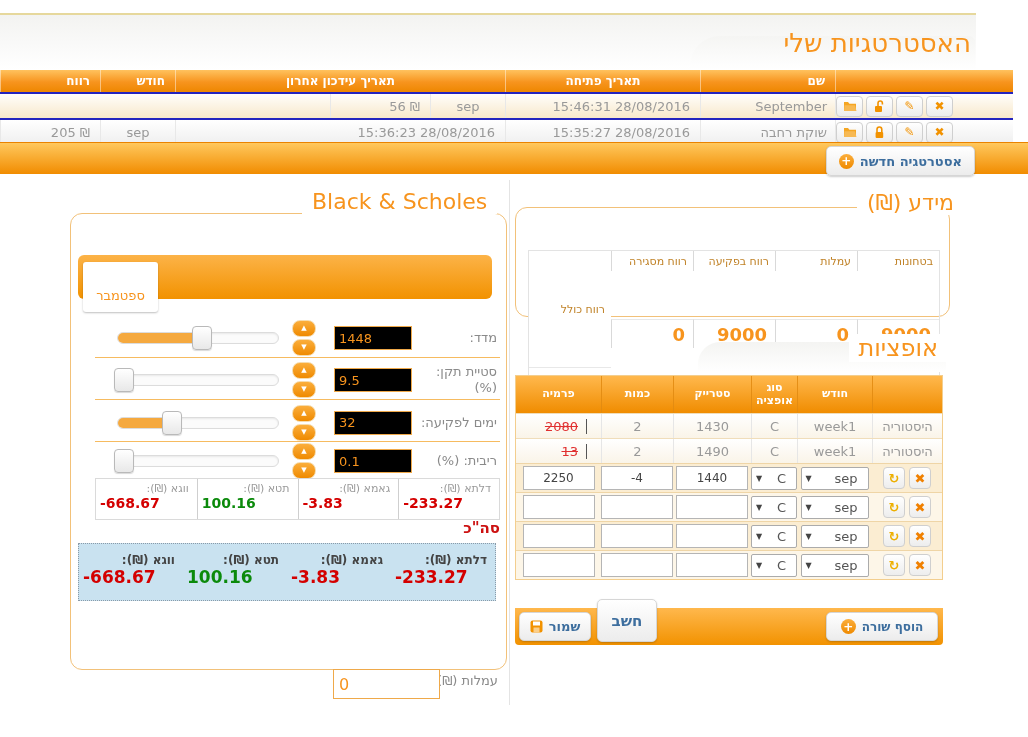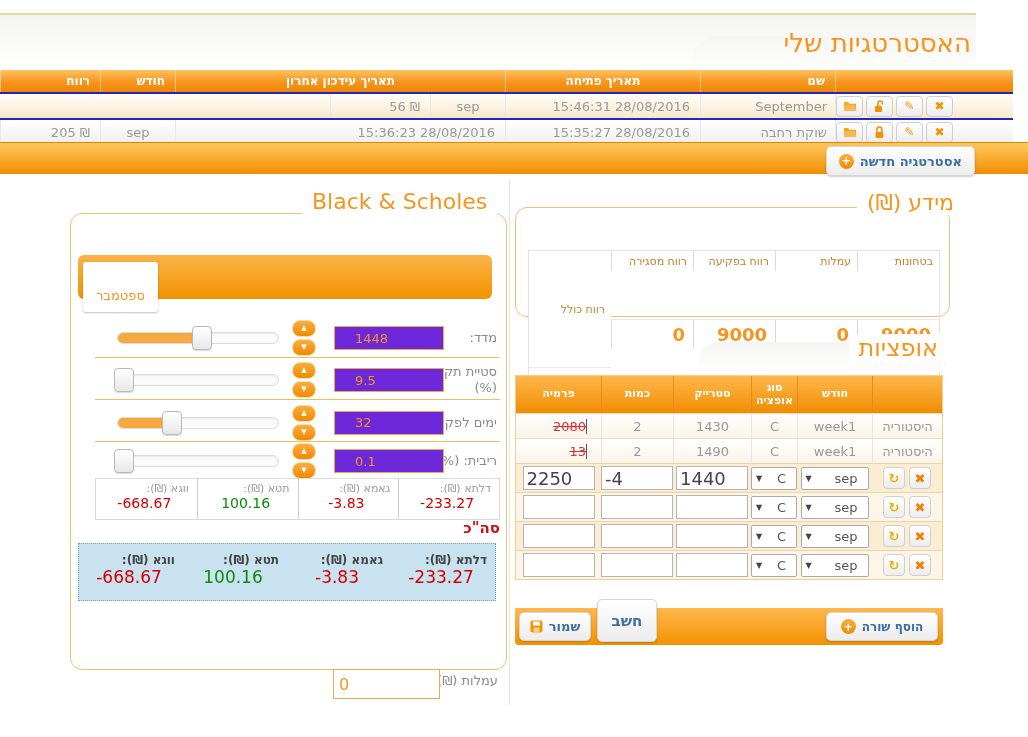--- a/index.html
+++ b/index.html
@@ -77,26 +77,26 @@
   .o-head>div{box-sizing:border-box;display:flex;align-items:center;justify-content:center;text-align:center;
               border-left:1px solid rgba(224,138,16,.85);line-height:1.15;}
   .o-head>div:last-child{border-left:none;}
   .oc-lbl{width:70px;} .oc-month{width:75px;} .oc-type{width:46px;} .oc-strike{width:78px;}
   .oc-qty{width:72px;} .oc-prem{width:85px;}
   .o-row{display:flex;align-items:center;box-sizing:border-box;}
   .o-hist{height:25px;font-size:13px;color:#999;background:linear-gradient(#FFFFFF,#FAF4E8);border-top:1px solid #F0DDBA;}
   .o-hist>div{box-sizing:border-box;height:100%;display:flex;align-items:center;justify-content:center;border-left:1px solid #E6E6E6;}
   .o-hist>div:last-child{border-left:none;}
   .o-hist .oc-prem{justify-content:flex-start;padding-right:14px;}
-  .pre-hist{color:#E03030;text-decoration:line-through;border-right:1px solid #555;padding-right:0;direction:ltr;unicode-bidi:isolate;}
+  .pre-hist{color:#E03030;text-decoration:line-through;border-right:1px solid #555;padding-right:8px;direction:ltr;unicode-bidi:isolate;}
   .o-edit{height:29px;border-top:1px solid #EFD5A6;}
   .o-edit.e-a{background:#FBEDD2;} .o-edit.e-b{background:#FDF6E8;}
   .o-edit>div{box-sizing:border-box;height:100%;display:flex;align-items:center;justify-content:center;}
-  .ein{width:64px;height:22px;border:1px solid #B5B5B5;background:#fff;font-size:18px;color:#444;
-       padding:0 3px;direction:ltr;text-align:left;font-family:inherit;}
+  .ein{width:64px;height:22px;border:1px solid #B5B5B5;background:#fff;font-size:12px;color:#444;
+       padding:0 3px;direction:ltr;text-align:center;font-family:inherit;}
   .sel{display:flex;align-items:center;direction:ltr;background:#fff;border:1px solid #ABABAB;
        border-radius:2px;height:21px;font-size:13px;color:#555;padding:0 4px;cursor:pointer;}
   .sel .arr{font-size:8px;color:#444;}
   .sel .selv{margin-left:auto;padding-right:6px;direction:ltr;}
   .sel-type{width:36px;} .sel-month{width:58px;}
   .rib{width:20px;height:20px;display:inline-flex;align-items:center;justify-content:center;
        background:linear-gradient(#fff,#EDEDED);border:1px solid #CFCFCF;border-radius:4px;cursor:pointer;margin:0 2px;}
   .rib .g{font-size:13px;font-weight:bold;line-height:1;}
   .g-refresh{color:#EDAF00;} .g-del{color:#F08000;}
 
@@ -111,40 +111,40 @@
   
   .tabbar{position:absolute;left:78px;top:255px;width:414px;height:44px;border-radius:6px;
           background:linear-gradient(#FCB348,#F29200);}
   .tab-active{position:absolute;left:83px;top:262px;width:75px;height:50px;background:#fff;
               border-radius:3px;box-shadow:0 1px 2px rgba(0,0,0,.25);display:flex;align-items:flex-end;
               justify-content:center;padding-bottom:9px;box-sizing:border-box;color:#F7941E;font-size:13px;cursor:pointer;}
   .prow{position:absolute;left:70px;width:435px;height:40px;}
   .plabel{position:absolute;left:349px;width:78px;top:50%;transform:translateY(-50%);
           font-size:13px;color:#8A8A8A;text-align:right;line-height:1.25;}
   .pinput{position:absolute;left:264px;top:50%;transform:translateY(-50%);width:68px;height:22px;
-          border:1px solid #EFA94A;background:#6d28d9;color:#F7941E;font-size:13px;padding:0 20px;
+          border:1px solid #EFA94A;background:#000000;color:#F7941E;font-size:13px;padding:0 4px;
           direction:ltr;text-align:left;font-family:inherit;}
   .spin{position:absolute;left:222px;top:50%;transform:translateY(-50%);display:flex;flex-direction:column;gap:2px;}
   .spb{width:22px;height:15px;border-radius:8px;background:linear-gradient(#FBAE3C,#EF8A00);
        border:1px solid #F6DCAE;color:#fff;display:flex;align-items:center;justify-content:center;
        font-size:7px;line-height:1;cursor:pointer;}
   .spb i{font-style:normal;}
   .slider{position:absolute;left:47px;top:50%;transform:translateY(-50%);width:160px;height:10px;
           background:#FBFBFB;border:1px solid #DCDCDC;border-radius:6px;box-shadow:inset 0 1px 2px rgba(0,0,0,.08);cursor:pointer;}
   .slider .fill{position:absolute;left:0;top:0;height:100%;background:#F5A93F;border-radius:6px 0 0 6px;}
   .slider .thumb{position:absolute;top:-7px;width:18px;height:22px;background:linear-gradient(#FFFFFF,#E8E8E8);
                  border:1px solid #B9B9B9;border-radius:4px;box-shadow:0 1px 1px rgba(0,0,0,.15);cursor:grab;}
   .psep{position:absolute;left:95px;width:405px;height:1px;background:#F6BB60;}
 
   .greeks{position:absolute;left:95px;top:478px;width:405px;height:42px;display:flex;
           border:1px solid #DADADA;box-sizing:border-box;background:#fff;}
   .gcell{box-sizing:border-box;width:25%;padding:3px 8px 0 4px;border-left:1px solid #CFCFCF;}
   .gcell:last-child{border-left:none;}
   .glabel{font-size:11px;color:#9A9A9A;text-align:right;}
-  .gval{font-size:14px;font-weight:normal;text-align:center;}
+  .gval{font-size:14px;font-weight:bold;text-align:left;}
   .neg{color:#D40000;} .pos{color:#0B8A0B;}
   .total-label{position:absolute;left:458px;top:519px;width:42px;text-align:right;
                color:#CC1111;font-size:15px;font-weight:bold;}
   .total-box{position:absolute;left:78px;top:543px;width:418px;height:58px;background:#C9E2F0;
              border:1px dotted #8A9AA8;box-sizing:border-box;display:flex;padding-top:6px;}
   .total-box .gcell{border-left:none;}
   .total-box .glabel{font-size:12px;font-weight:bold;color:#444;}
   .total-box .gval{font-size:17px;}
   .comm-label{position:absolute;left:416px;top:673px;width:82px;text-align:right;font-size:13px;color:#8A8A8A;}
   .comm-input{position:absolute;left:333px;top:669px;width:95px;height:28px;border:1px solid #EFA94A;

